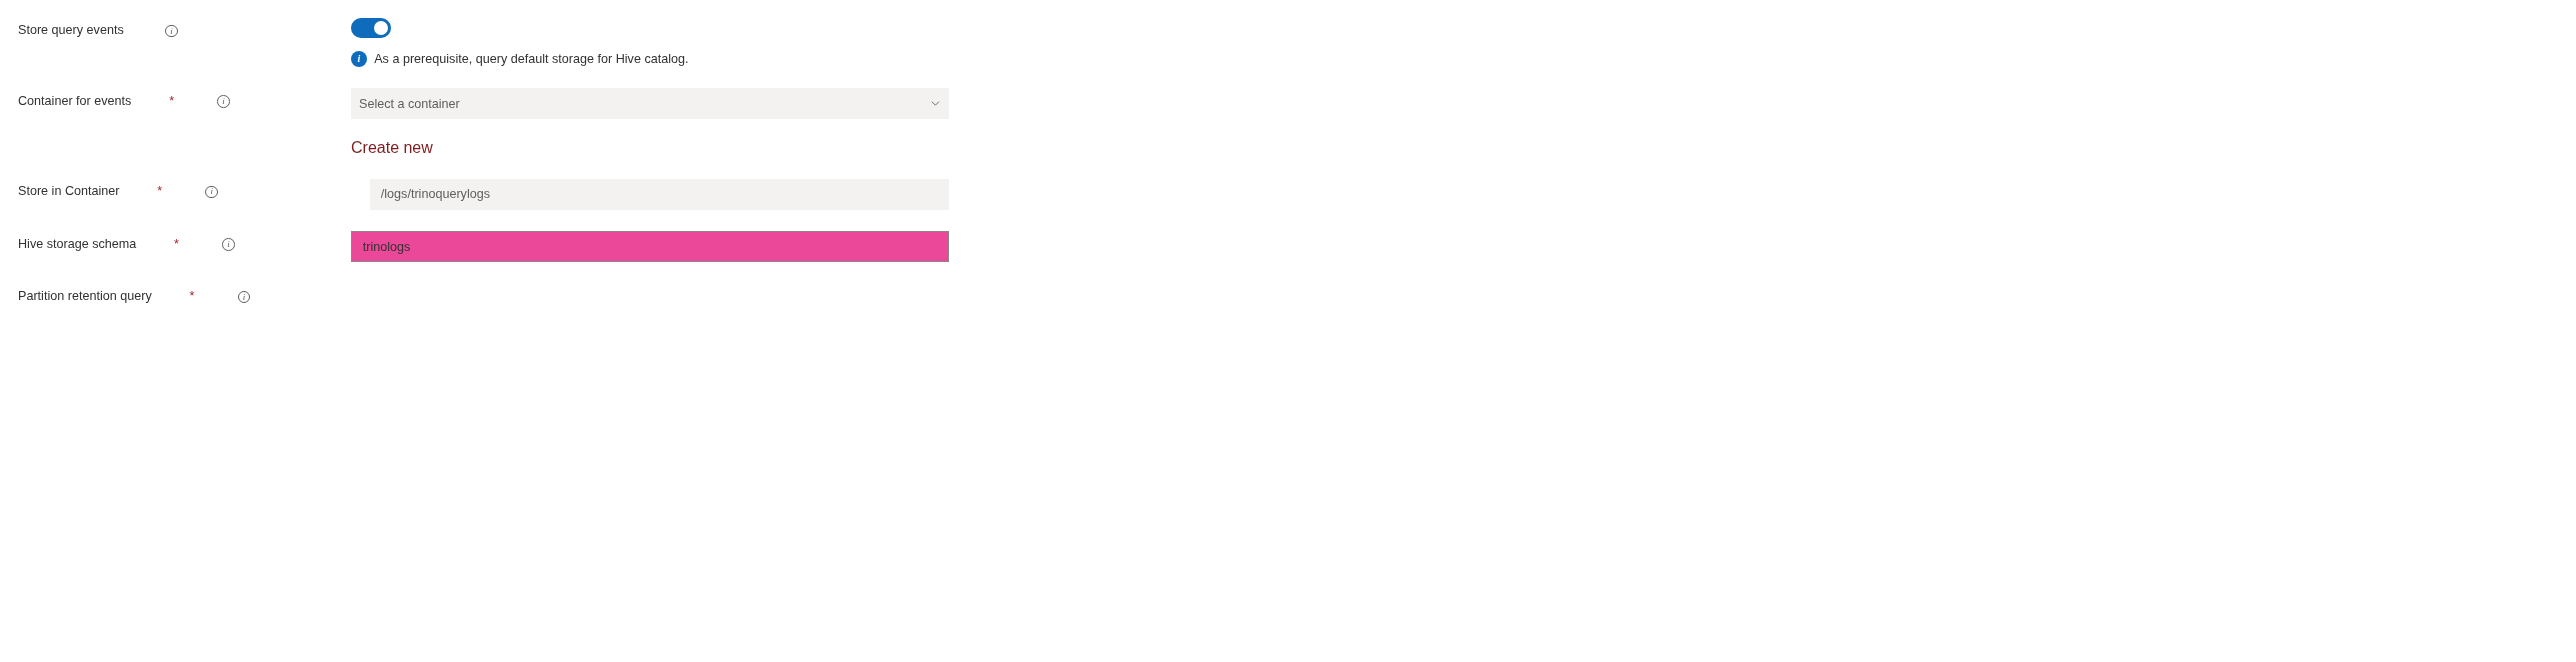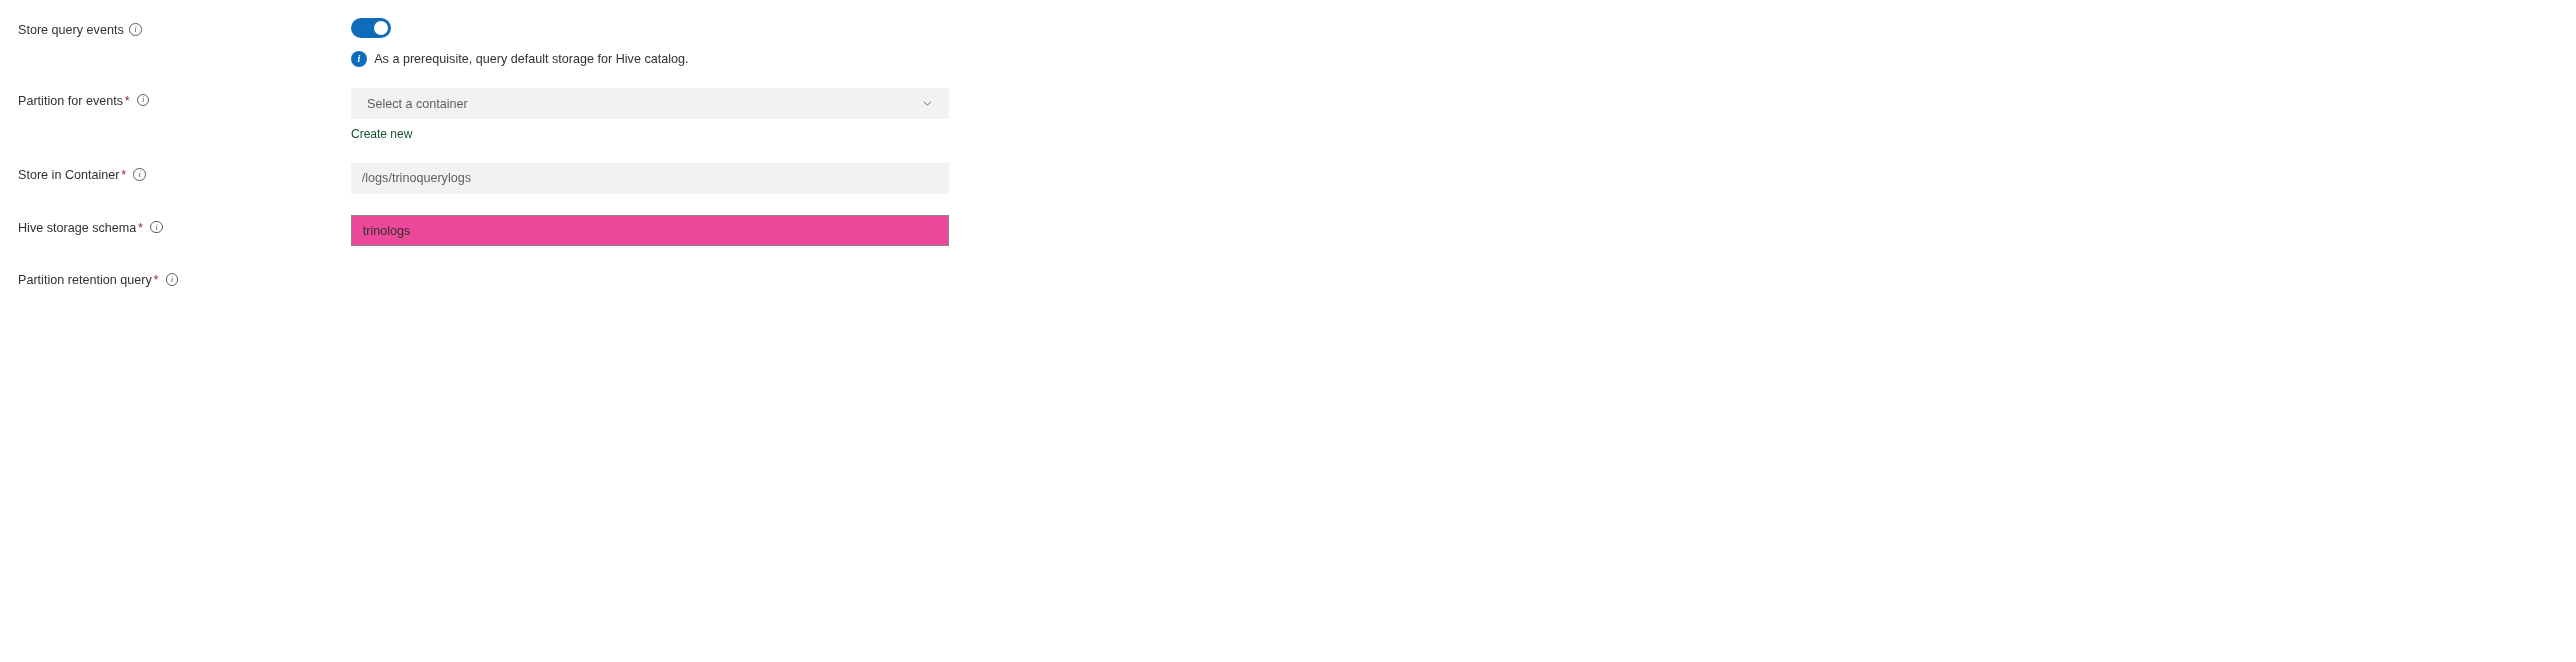--- a/index.html
+++ b/index.html
@@ -16,23 +16,24 @@
     }
     .form-row {
       display: flex;
       align-items: flex-start;
       margin-bottom: 21.6px;
     }
     .label-col {
       width: 333px;
       flex-shrink: 0;
       display: flex;
-      align-items: flex-start;
+      align-items: flex-end;
       padding-top: 5.4px;
       font-size: 12.6px;
+      gap: 36px;
     }
     .label-col .required {
       color: #a4262c;
       margin-left: 1.8px;
       margin-right: 1.8px;
     }
     .info-icon {
       display: inline-flex;
       align-items: center;
       justify-content: center;
@@ -93,46 +94,47 @@
       margin-right: 7.2px;
       flex-shrink: 0;
     }
     .select-box {
       height: 31px;
       background: #f3f2f1;
       border: none;
       display: flex;
       align-items: center;
       justify-content: space-between;
-      padding: 0 16px;
+      padding: 0 8px;
       color: #605e5c;
       cursor: pointer;
       font-size: 12.6px;
     }
     .chevron-down {
       width: 10.8px;
       height: 10.8px;
     }
     .link {
-      color: #14532d;
-      font-size: 12px;
-      margin-top: 8px;
+      color: #7f1d1d;
+      font-size: 16px;
+      margin-top: 20px;
       cursor: pointer;
     }
     .input-text {
       height: 31px;
       font-size: 12.6px;
       padding: 0 10.8px;
       font-family: inherit;
       color: #323130;
     }
     .input-readonly {
       background: #f3f2f1;
       border: none;
       color: #605e5c;
+      margin-left: 19px;
     }
     .input-editable {
       background: #ec4899;
       border: 0.9px solid #8a8886;
     }
   </style>
 </head>
 <body>
 
 <div class="form-row">
@@ -144,21 +146,21 @@
     <div class="toggle"></div>
     <div class="callout">
       <span class="callout-info-icon">i</span>
       <span>As a prerequisite, query default storage for Hive catalog.</span>
     </div>
   </div>
 </div>
 
 <div class="form-row">
   <div class="label-col">
-    <span>Partition for events</span>
+    <span>Container for events</span>
     <span class="required">*</span>
     <span class="info-icon">i</span>
   </div>
   <div class="control-col">
     <div class="select-box">
       <span>Select a container</span>
       <svg class="chevron-down" viewBox="0 0 12 12">
           <path d="M2 4 L6 8 L10 4" stroke="#605e5c" stroke-width="1" fill="none"></path>
         </svg>
     </div>

